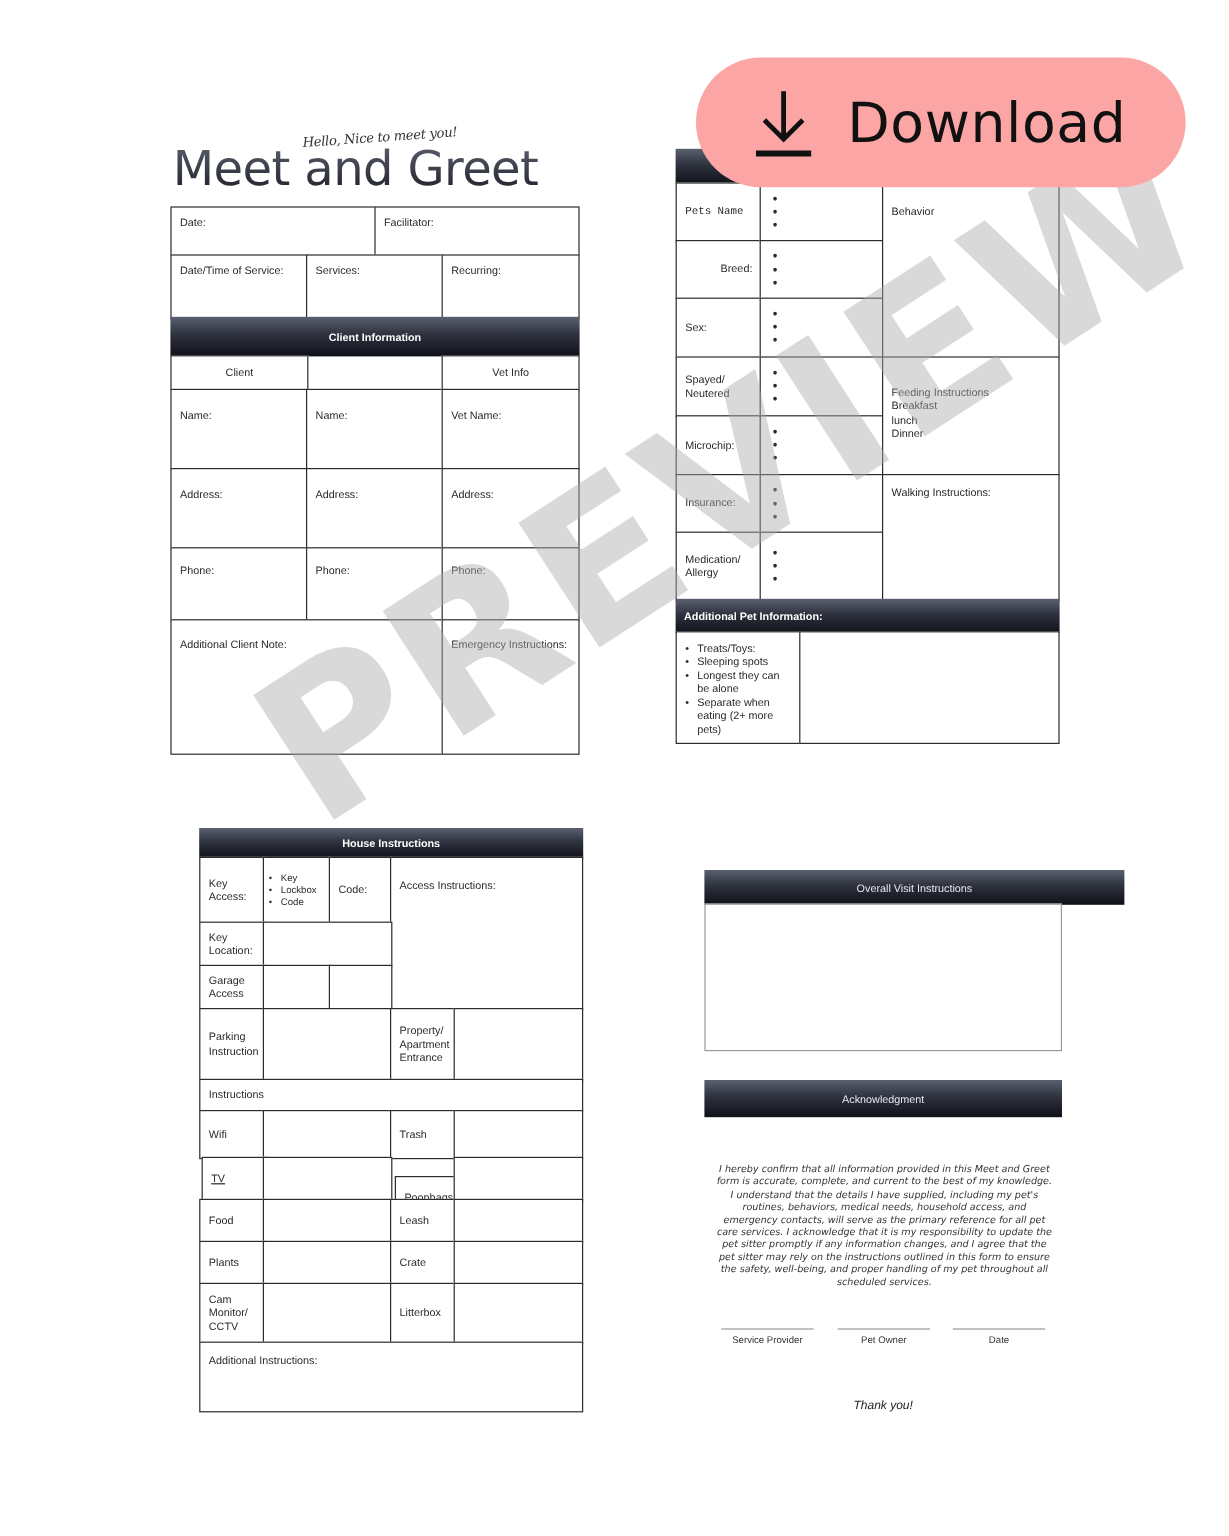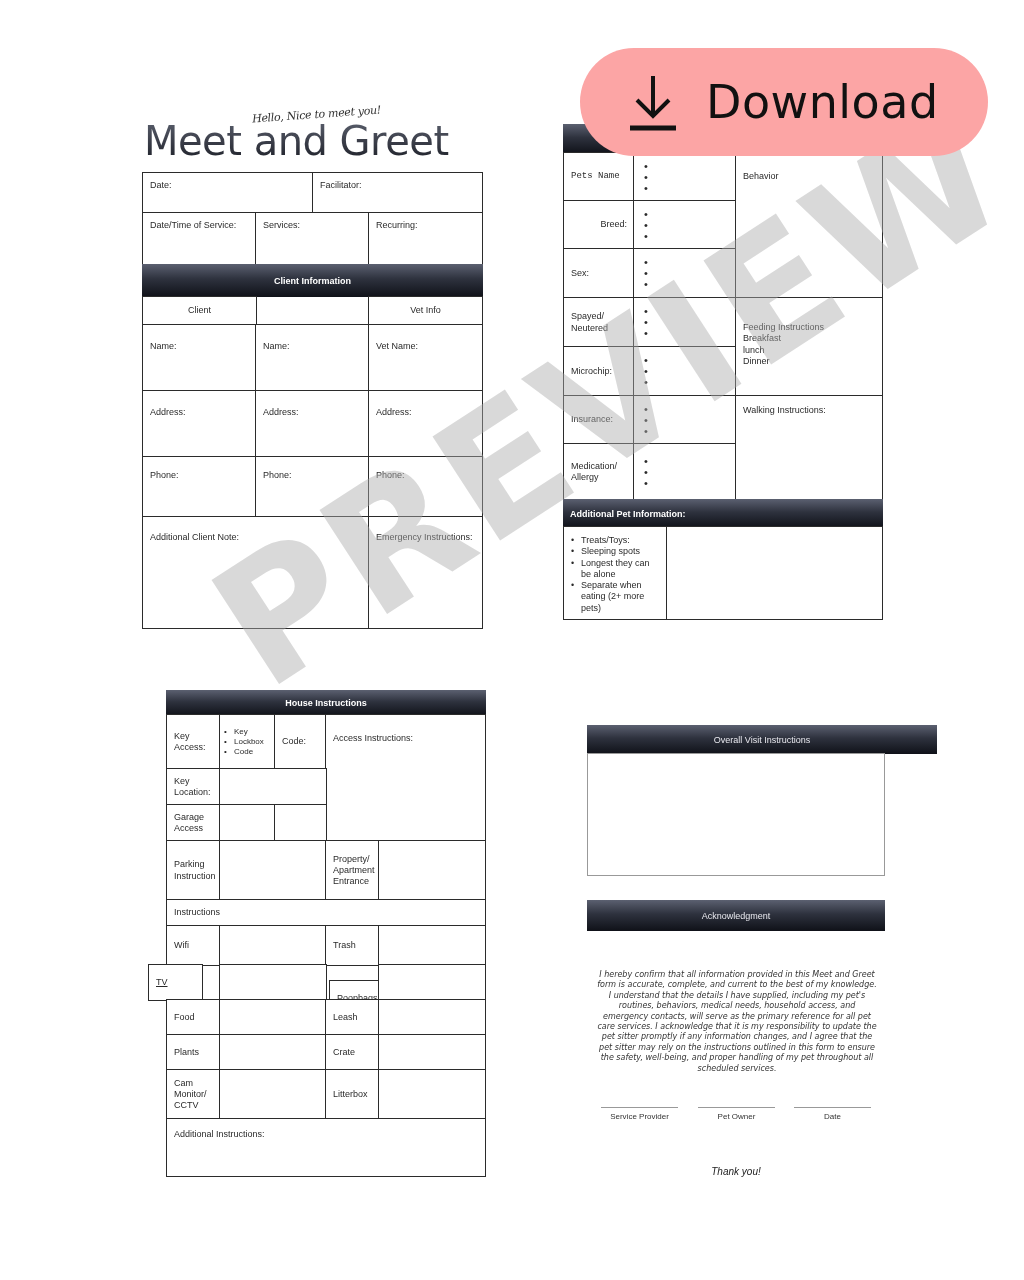--- a/index.html
+++ b/index.html
@@ -224,21 +224,21 @@
 
   <div class="cell vc" style="left:166px; top:925px; width:55px; height:41px;">
       <span>Wifi</span>
     </div>
   <div class="cell" style="left:219px; top:925px; width:108px; height:41px;"></div>
   <div class="cell vc" style="left:325px; top:925px; width:55px; height:41px;">
       <span>Trash</span>
     </div>
   <div class="cell" style="left:378px; top:925px; width:108px; height:41px;"></div>
 
-  <div class="cell vc" style="left:148px; top:964px; width:55px; height:37px;text-decoration:underline;">
+  <div class="cell vc" style="left:168px; top:964px; width:55px; height:37px;text-decoration:underline;">
       <span>TV</span>
     </div>
   <div class="cell" style="left:219px; top:964px; width:108px; height:37px;"></div>
   <div class="cell vc" style="left:329px; top:964px; width:55px; height:37px;margin-top:16px;">
       <span>Poopbags</span>
     </div>
   <div class="cell" style="left:378px; top:964px; width:108px; height:37px;"></div>
 
   <div class="cell vc" style="left:166px; top:999px; width:55px; height:37px;">
       <span>Food</span>

